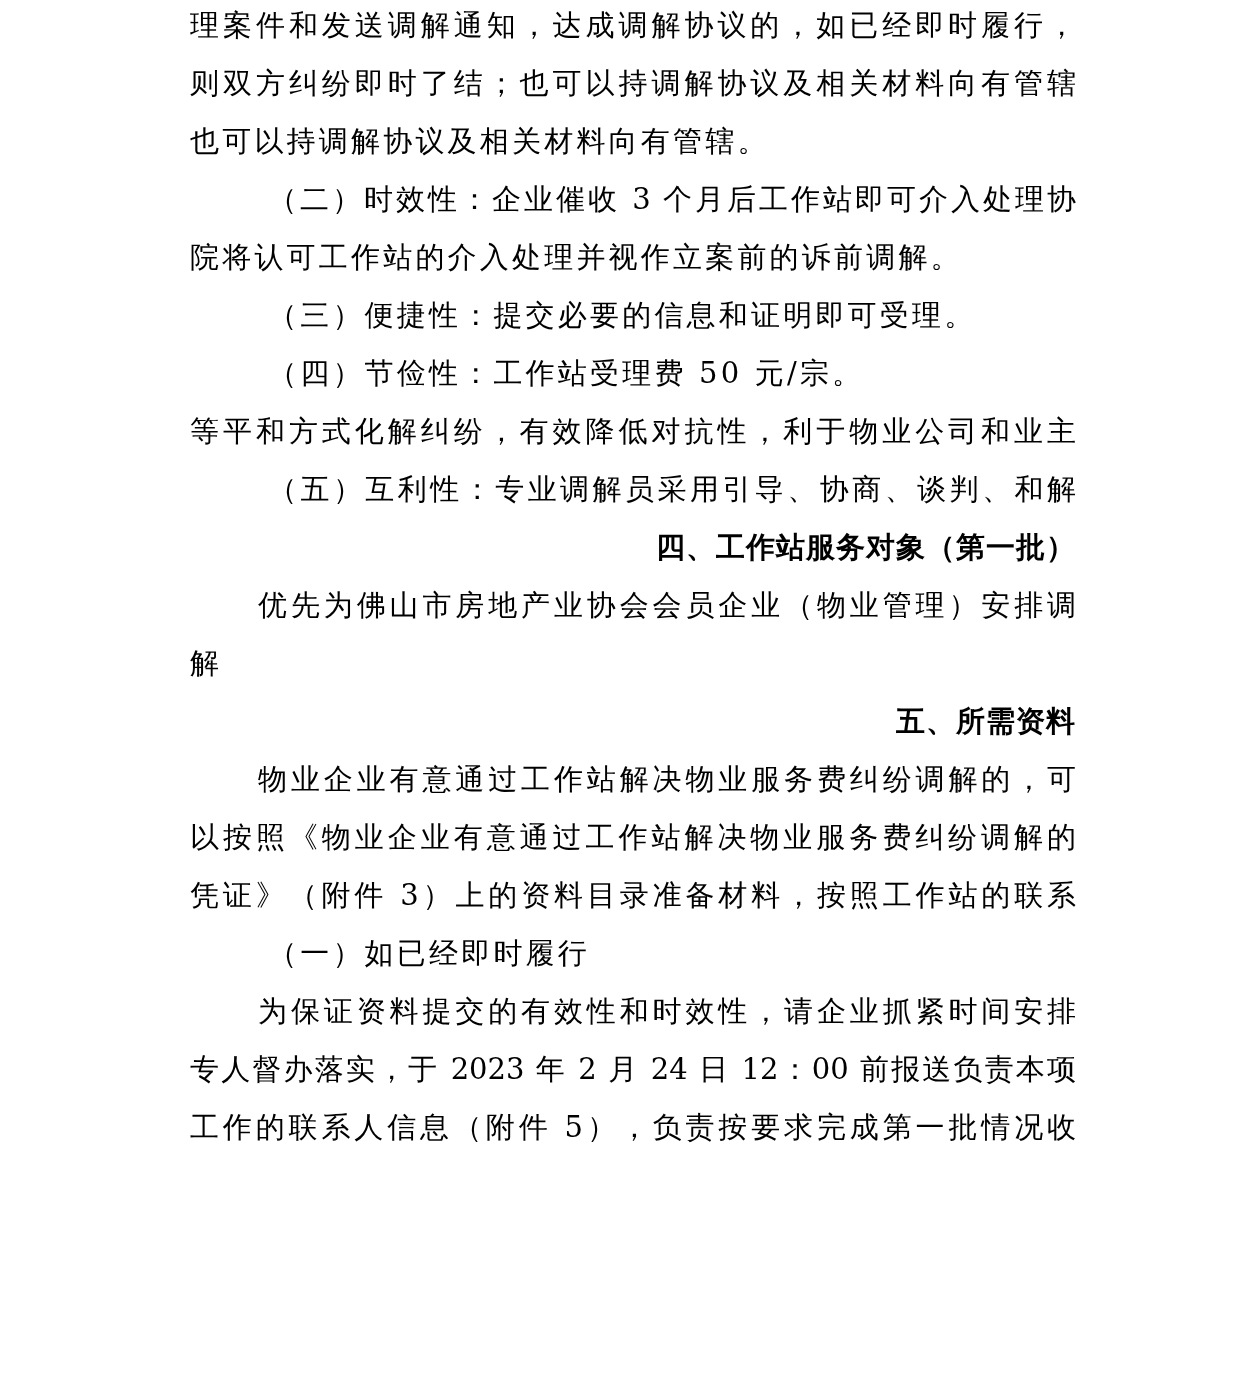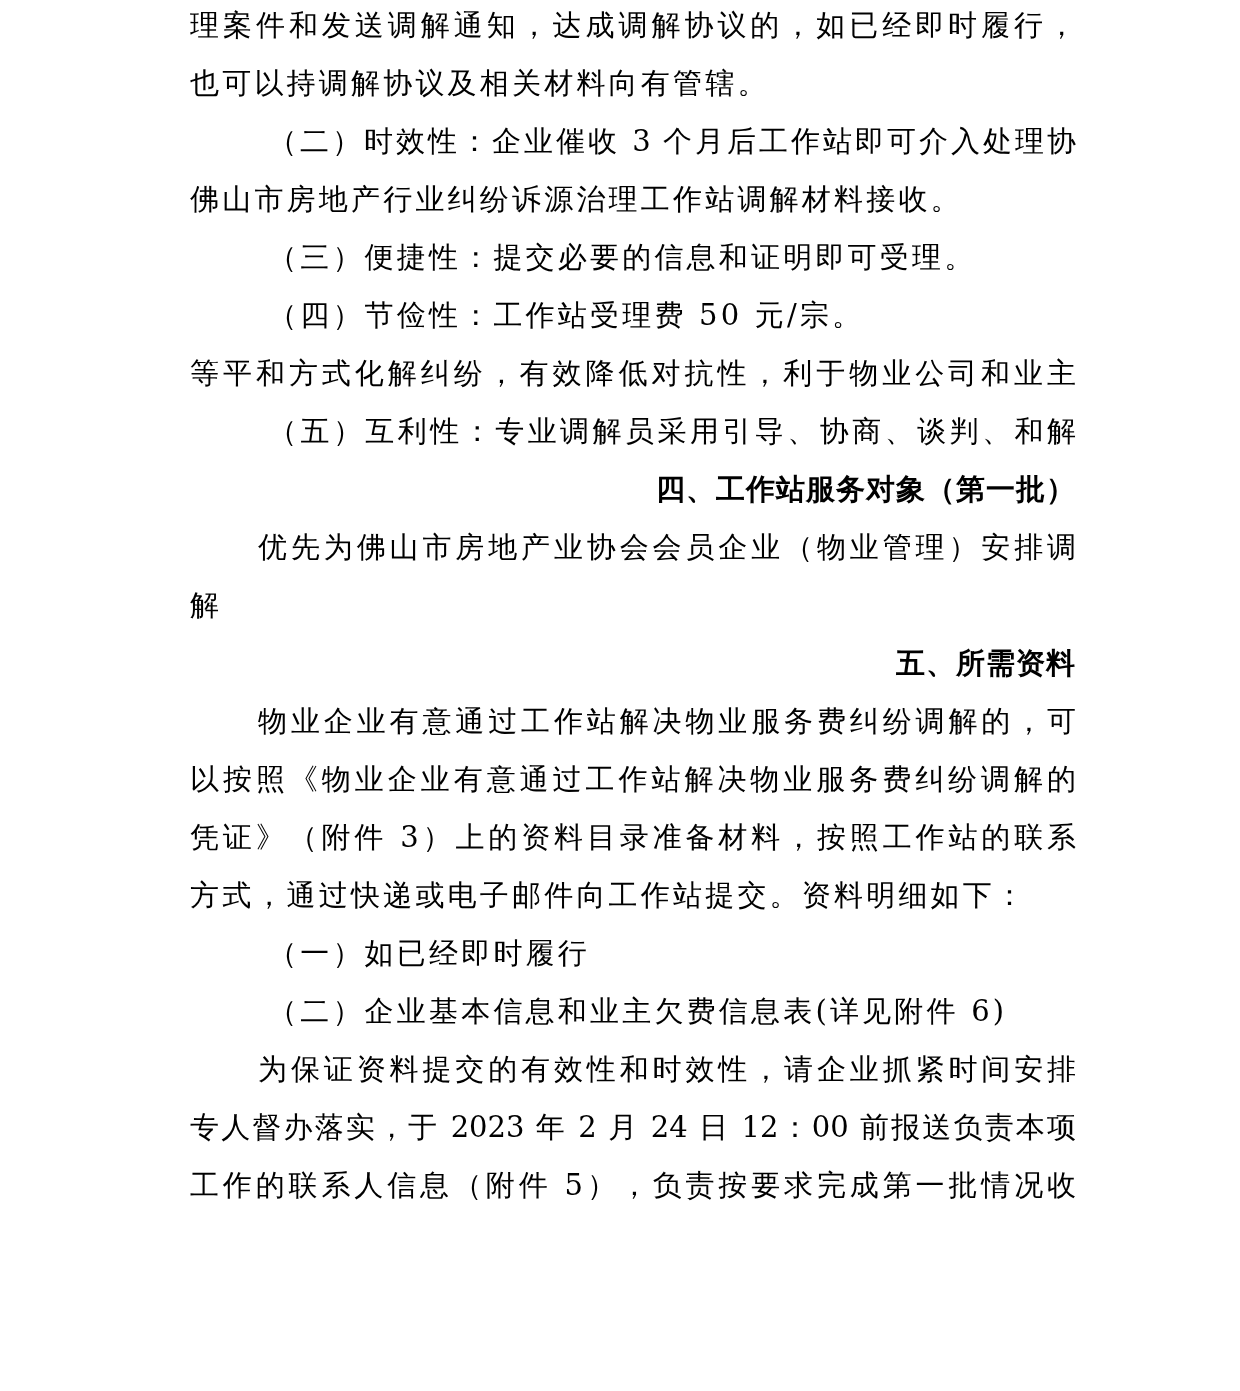--- a/index.html
+++ b/index.html
@@ -40,39 +40,38 @@
       font-family: "DejaVu Sans", "Liberation Sans", sans-serif;
       font-weight: bold;
       letter-spacing: 1px;
     }
   </style>
 </head>
 <body>
 
 <div class="page">
   <div class="line justify">理案件和发送调解通知，达成调解协议的，如已经即时履行，</div>
+  <div class="line justify">则双方纠纷即时了结；也可以持调解协议及相关材料向有管辖</div>
   <div class="line">也可以持调解协议及相关材料向有管辖。</div>
 
   <div class="line justify indent-sub">（二）时效性：企业催收 3 个月后工作站即可介入处理协</div>
-  <div class="line">佛山市房地产行业纠纷诉源治理工作站调解材料接收。</div>
+  <div class="line">院将认可工作站的介入处理并视作立案前的诉前调解。</div>
 
   <div class="line indent-sub">（三）便捷性：提交必要的信息和证明即可受理。</div>
   <div class="line indent-sub">（四）节俭性：工作站受理费 50 元/宗。</div>
   <div class="line justify">等平和方式化解纠纷，有效降低对抗性，利于物业公司和业主</div>
   <div class="line justify indent-sub">（五）互利性：专业调解员采用引导、协商、谈判、和解</div>
 
   <div class="line heading indent">四、工作站服务对象（第一批）</div>
   <div class="line justify indent">优先为佛山市房地产业协会会员企业（物业管理）安排调</div>
   <div class="line">解</div>
 
   <div class="line heading indent">五、所需资料</div>
   <div class="line justify indent">物业企业有意通过工作站解决物业服务费纠纷调解的，可</div>
   <div class="line justify">以按照《物业企业有意通过工作站解决物业服务费纠纷调解的</div>
   <div class="line justify">凭证》（附件 3）上的资料目录准备材料，按照工作站的联系</div>
-  <div class="line">方式，通过快递或电子邮件向工作站提交。资料明细如下：</div>
 
   <div class="line indent-sub">（一）如已经即时履行</div>
-  <div class="line indent-sub">（二）企业基本信息和业主欠费信息表(详见附件 6)</div>
 
   <div class="line justify indent">为保证资料提交的有效性和时效性，请企业抓紧时间安排</div>
   <div class="line justify">专人督办落实，于 2023 年 2 月 24 日 12：00 前报送负责本项</div>
   <div class="line justify">工作的联系人信息（附件 5），负责按要求完成第一批情况收</div>
 </div>
 
 </body></html>

